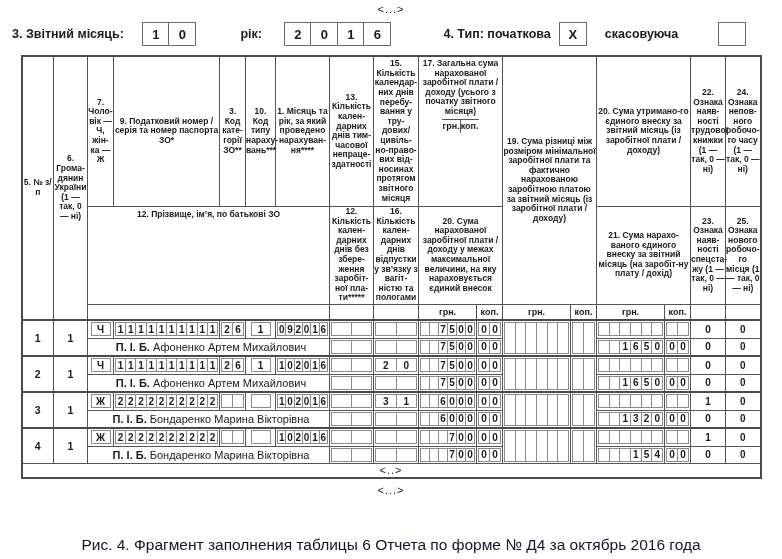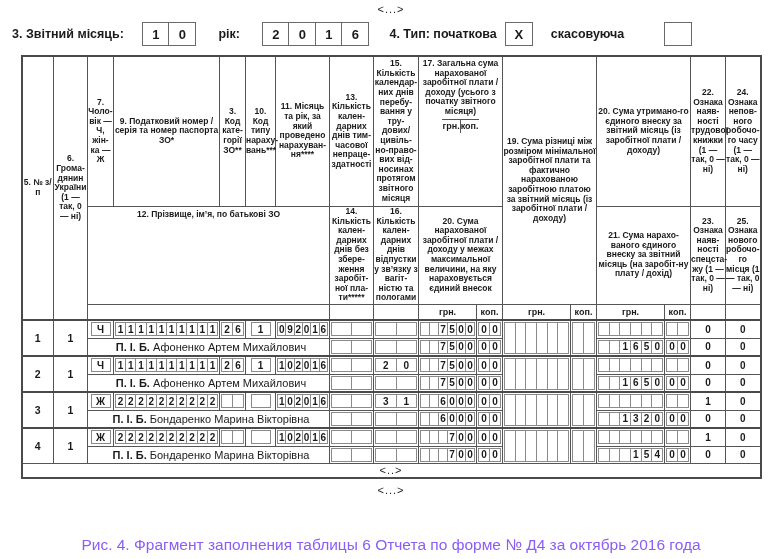--- a/index.html
+++ b/index.html
@@ -3,21 +3,21 @@
 <meta charset="utf-8">
 <style>
   html,body{margin:0;padding:0;background:#fff;}
   body{width:782px;height:559px;font-family:"Liberation Sans",sans-serif;color:#1a1a1a;overflow:hidden;}
   .page{padding:3px 10px 0 10px;}
   .marker{ text-align:center;font-size:11px;color:#222;letter-spacing:1px;}
   .fields-row{display:flex;align-items:center;margin:7px 0 9px 2px;font-size:12.5px;font-weight:bold;white-space:nowrap;}
   .fboxes{display:flex;}
   .fboxes .box{width:26px;height:22px;border:1.5px solid #6a6a6a;margin-left:-1.5px;display:flex;align-items:center;justify-content:center;font-size:13px;font-weight:bold;background:#fff;}
   .fboxes .box:first-child{margin-left:0;}
-  .ml18{margin-left:18px;} .ml22{margin-left:22px;} .ml28{margin-left:22px;} .ml36{margin-left:20px;} .ml8{margin-left:8px;} .ml40{margin-left:40px;}
+  .ml18{margin-left:18px;} .ml22{margin-left:22px;} .ml28{margin-left:44px;} .ml36{margin-left:52px;} .ml8{margin-left:8px;} .ml40{margin-left:40px;}
 
   table.t6{border-collapse:collapse;table-layout:fixed;width:741px;margin:0 auto;border:2px solid #4a4a4a;}
   table.t6 td{border:1px solid #555;padding:0;text-align:center;vertical-align:middle;font-weight:bold;background:#fff;}
   tr.hr1{height:150px;} tr.hr2{height:98px;} tr.hr3{height:16px;}
   tr.dl{height:17px;} tr.mrow{height:14px;}
   tr.ps > td{border-top:2px solid #4a4a4a;}
   .hdr{font-size:8.5px;line-height:1.13;padding:2px 1px;}
   .hdr.top{vertical-align:top;padding-top:3px;}
   .sub{font-size:9px;}
   .c17wrap{display:flex;flex-direction:column;height:100%;align-items:center;}
@@ -31,21 +31,21 @@
   .boxes{display:flex;height:14px;margin:1px 1px;}
   .boxes .box{flex:1;border:1px solid #8a8a8a;margin-left:-1px;display:flex;align-items:center;justify-content:center;font-size:10px;font-weight:bold;background:#fff;overflow:hidden;}
   .boxes .box:first-child{margin-left:0;}
   .boxes.single{width:20px;margin:1px auto;}
   .boxes.tall{height:32px;}
   .val{font-size:10px;}
   .numcell{font-size:10.5px;}
   .namecell{text-align:center;padding:0 0 0 5px !important;font-size:11px;white-space:nowrap;overflow:hidden;}
   .namecell .nm{font-weight:normal;}
   .below{margin-top:5px;}
-  .caption{margin-top:40px;text-align:center;font-size:15.5px;color:#8b5cf6;}
+  .caption{margin-top:40px;text-align:center;font-size:15.5px;color:#0f172a;}
 </style>
 </head>
 <body>
 
 <div class="page">
 
   <div class="marker">&lt;...&gt;</div>
 
   <div class="fields-row">
     <span>3. Звітний місяць:</span>
@@ -92,21 +92,21 @@
     </colgroup>
 
     <tbody>
         <tr class="hr1">
       <td class="hdr" rowspan="3">5. № з/п</td>
       <td class="hdr" rowspan="3">6. Грома-дянин України (1 — так, 0 — ні)</td>
       <td class="hdr">7. Чоло-вік — Ч, жін-ка — Ж</td>
       <td class="hdr">9. Податковий номер / серія та номер паспорта ЗО*</td>
       <td class="hdr">3. Код кате-горії ЗО**</td>
       <td class="hdr">10. Код типу нараху-вань***</td>
-      <td class="hdr">11. Місяць та рік, за який проведено нарахуван-ня****</td>
+      <td class="hdr">1. Місяць та рік, за який проведено нарахуван-ня****</td>
       <td class="hdr">13. Кількість кален-дарних днів тим-часової непраце-здатності</td>
       <td class="hdr">15. Кількість календар-них днів перебу-вання у тру-дових/ цивіль-но-право-вих від-носинах протягом звітного місяця</td>
       <td class="hdr" colspan="2" style="vertical-align:top;">
         <div class="c17wrap">
           <div class="c17title">17. Загальна сума нарахованої заробітної плати / доходу (усього з початку звітного місяця)</div>
           <div class="c17labels">
             <span class="cw-h">грн.</span>
             <span class="cw-k">коп.</span>
           </div>
           <div class="c17spacer">
@@ -116,21 +116,21 @@
         </div>
       </td>
       <td class="hdr" colspan="2" rowspan="2">19. Сума різниці між розміром мінімальної заробітної плати та фактично нарахованою заробітною платою за звітний місяць (із заробітної плати / доходу)</td>
       <td class="hdr" colspan="2">20. Сума утримано-го єдиного внеску за звітний місяць (із заробітної плати / доходу)</td>
       <td class="hdr">22. Ознака наяв-ності трудової книжки (1 — так, 0 — ні)</td>
       <td class="hdr">24. Ознака непов-ного робочо-го часу (1 — так, 0 — ні)</td>
     </tr>
 
     <tr class="hr2">
       <td class="hdr top" colspan="5">12. Прізвище, ім’я, по батькові ЗО</td>
-      <td class="hdr">14. Кількість кален-дарних днів без збере-ження заробіт-ної пла-ти*****</td>
+      <td class="hdr">12. Кількість кален-дарних днів без збере-ження заробіт-ної пла-ти*****</td>
       <td class="hdr">16. Кількість кален-дарних днів відпустки у зв’язку з вагіт-ністю та пологами</td>
       <td class="hdr" colspan="2">20. Сума нарахованої заробітної плати / доходу у межах максимальної величини, на яку нараховується єдиний внесок</td>
       <td class="hdr" colspan="2">21. Сума нарахо-ваного єдиного внеску за звітний місяць (на заробіт-ну плату / дохід)</td>
       <td class="hdr">23. Ознака наяв-ності спецста-жу (1 — так, 0 — ні)</td>
       <td class="hdr">25. Ознака нового робочо-го місця (1 — так, 0 — ні)</td>
     </tr>
 
     <tr class="hr3">
       <td colspan="5"></td>
       <td></td>

